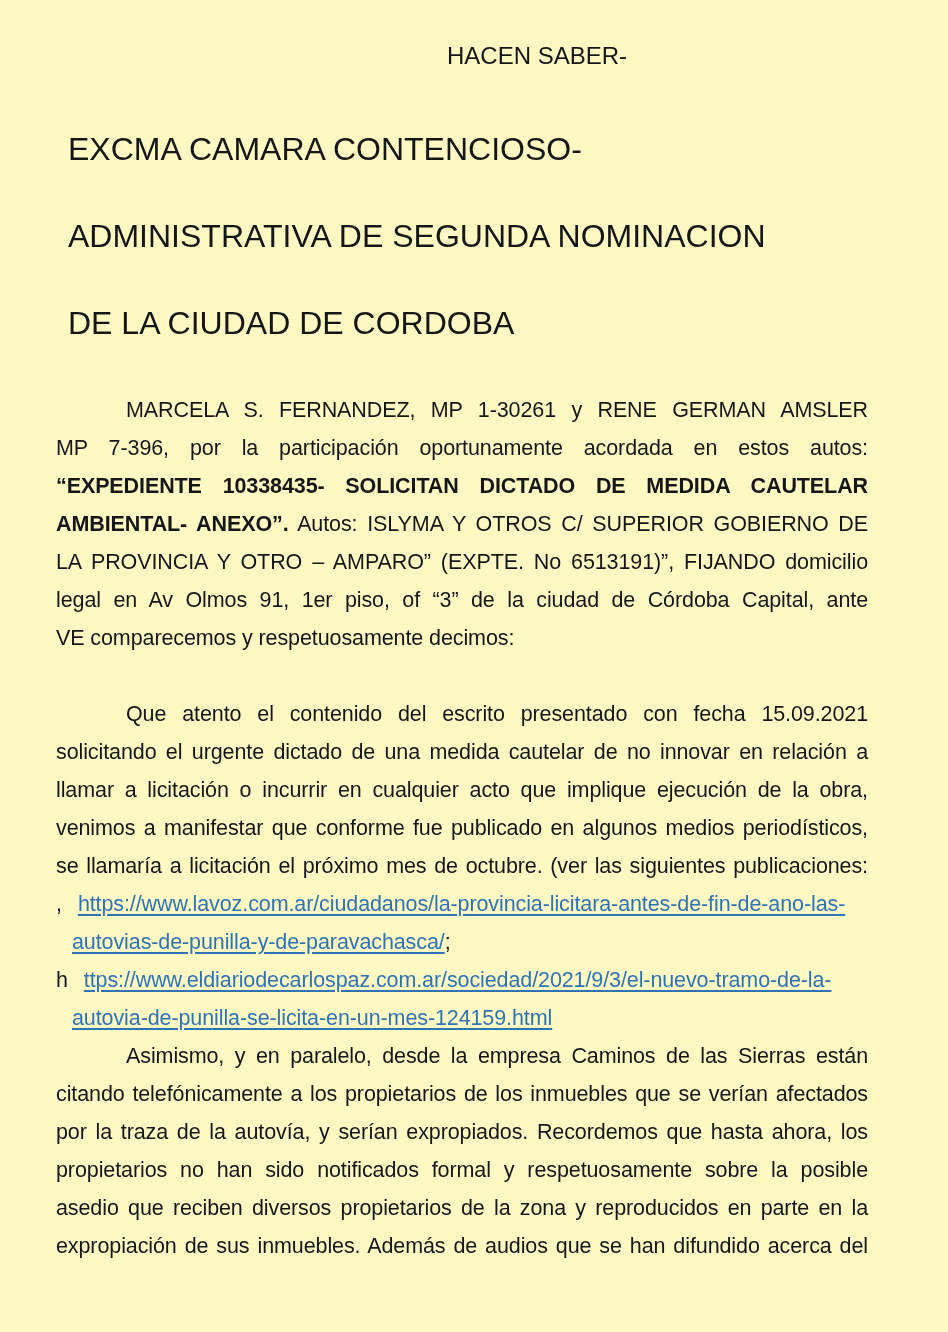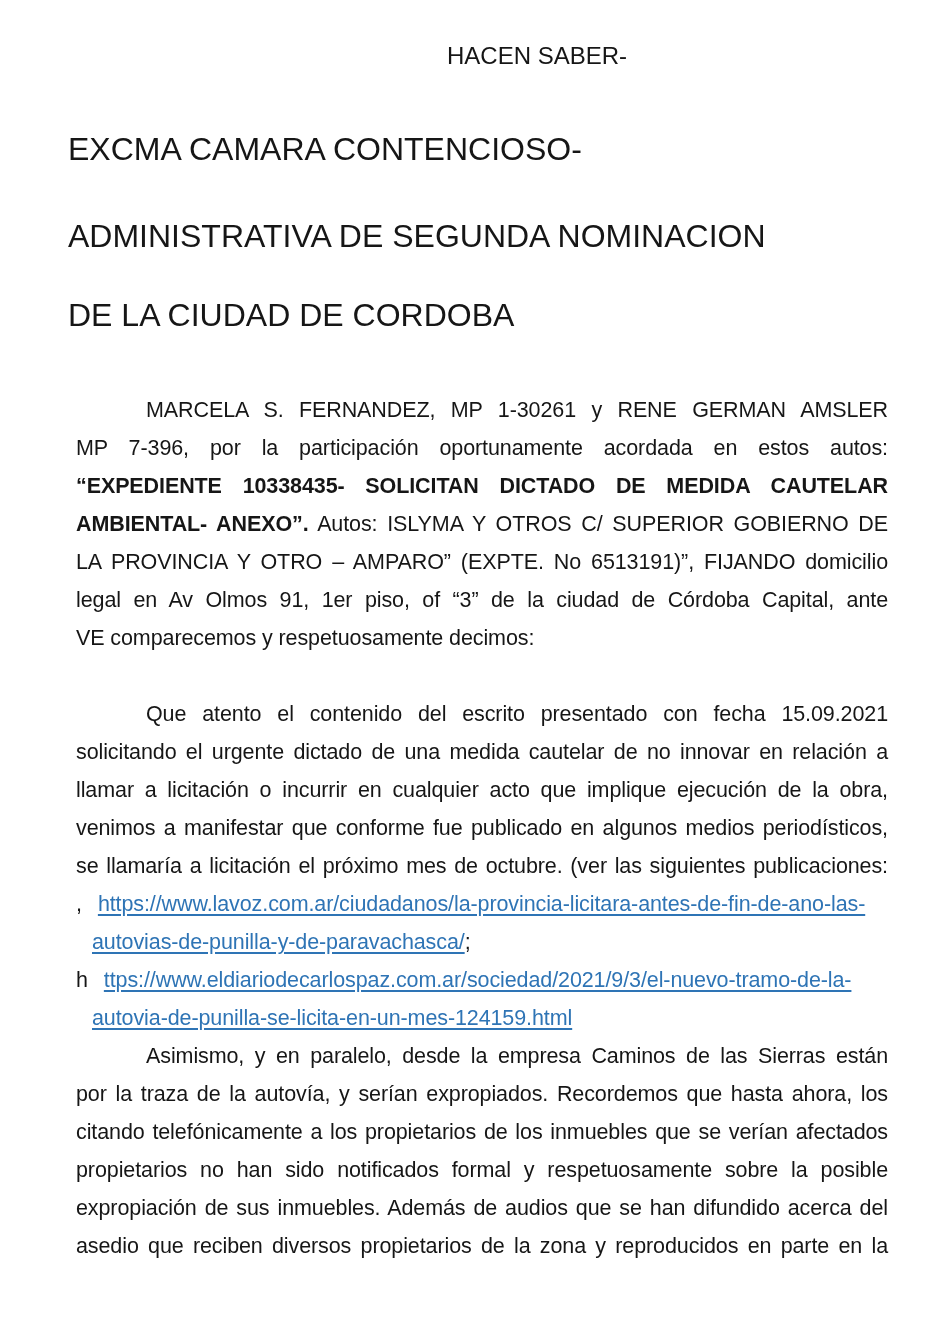--- a/index.html
+++ b/index.html
@@ -4,21 +4,21 @@
 <style>
   html, body {
     margin: 0;
     padding: 0;
     background: #e8e8e8;
   }
   .page {
     position: relative;
     width: 948px;
     height: 1332px;
-    background: #ffffff;
+    background: #fef9c3;
     overflow: hidden;
     font-family: "Liberation Sans", sans-serif;
     color: #161616;
   }
   .doc-title {
     position: absolute;
     top: 42px;
     left: 68px;
     width: 812px;
     text-align: center;
@@ -30,25 +30,25 @@
   .court-line {
     position: absolute;
     left: 68px;
     width: 812px;
     font-size: 32px;
     line-height: 28px;
     white-space: nowrap;
   }
   .court-1 { top: 135px; }
   .court-2 { top: 222px; }
-  .court-3 { top: 301px; }
+  .court-3 { top: 309px; }
   .doc-body {
     position: absolute;
     top: 391px;
-    left: 76px;
+    left: 56px;
     width: 812px;
     font-size: 21.5px;
     letter-spacing: -0.1px;
     line-height: 38px;
   }
   .para { margin: 0; }
   .para.gap { margin-top: 38px; }
   .line { width: 812px; }
   .jl {
     text-align: justify;
@@ -106,21 +106,21 @@
       <div class="line">
         <span>h</span><span class="link">ttps://www.eldiariodecarlospaz.com.ar/sociedad/2021/9/3/el-nuevo-tramo-de-la-</span>
       </div>
       <div class="line">
         <span class="link">autovia-de-punilla-se-licita-en-un-mes-124159.html</span>
       </div>
     </div>
 
     <div class="para">
       <div class="line jl indent">Asimismo, y en paralelo, desde la empresa Caminos de las Sierras están</div>
+      <div class="line jl">citando telefónicamente a los propietarios de los inmuebles que se verían afectados</div>
       <div class="line jl">por la traza de la autovía, y serían expropiados. Recordemos que hasta ahora, los</div>
-      <div class="line jl">citando telefónicamente a los propietarios de los inmuebles que se verían afectados</div>
       <div class="line jl">propietarios no han sido notificados formal y respetuosamente sobre la posible</div>
+      <div class="line jl">asedio que reciben diversos propietarios de la zona y reproducidos en parte en la</div>
       <div class="line jl">expropiación de sus inmuebles. Además de audios que se han difundido acerca del</div>
-      <div class="line jl">asedio que reciben diversos propietarios de la zona y reproducidos en parte en la</div>
     </div>
 
   </div>
 </div>
 
 </body></html>

